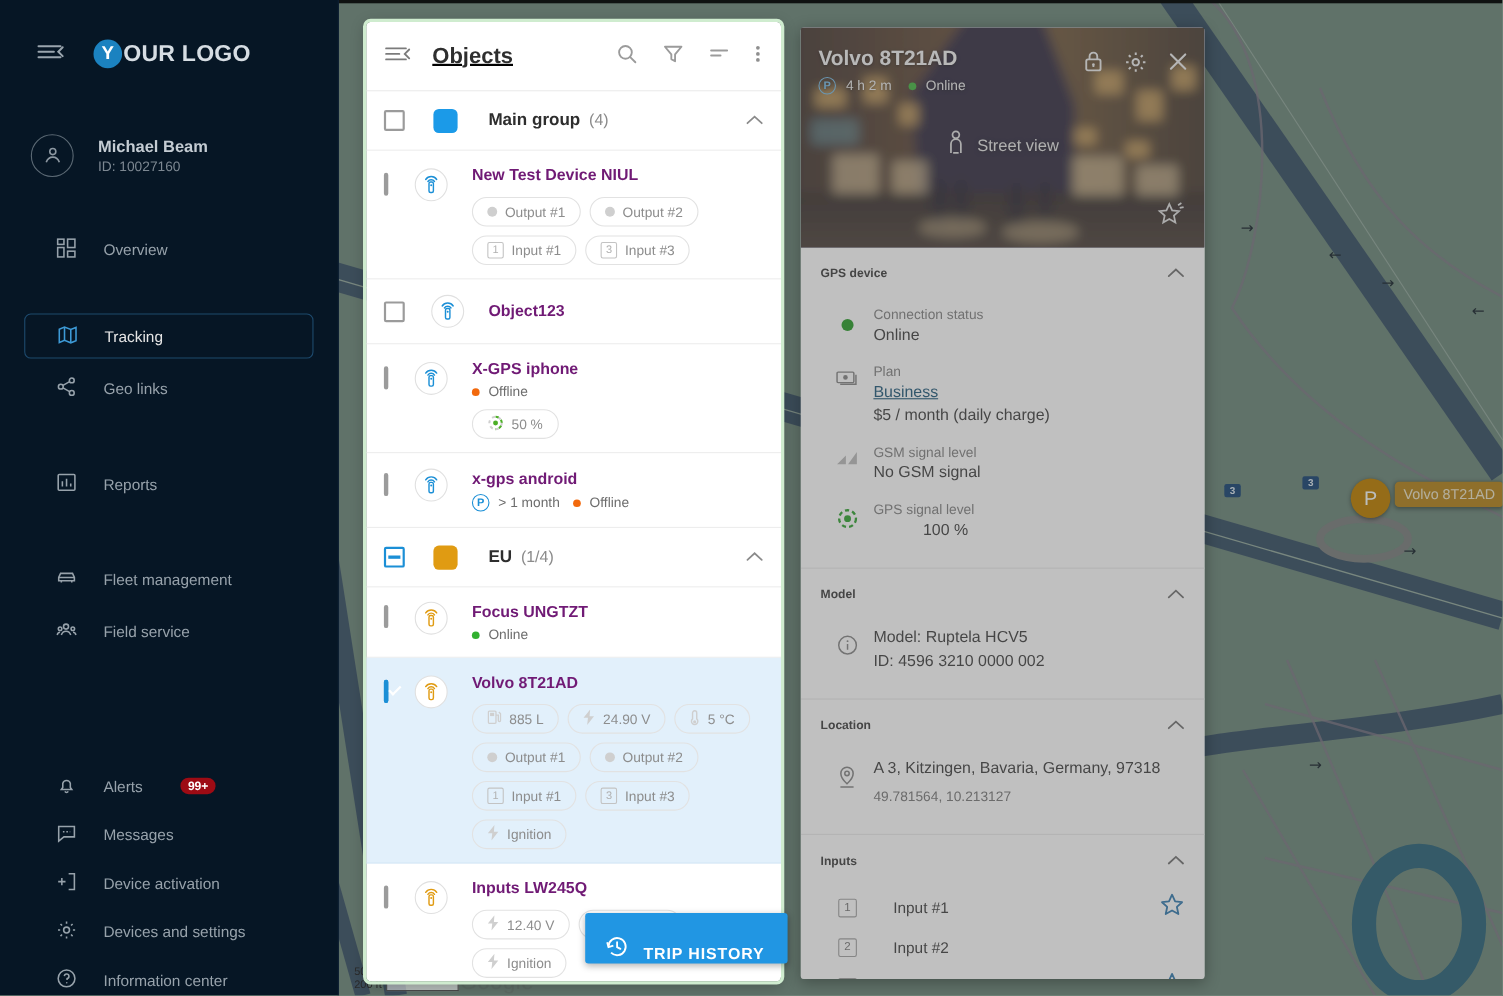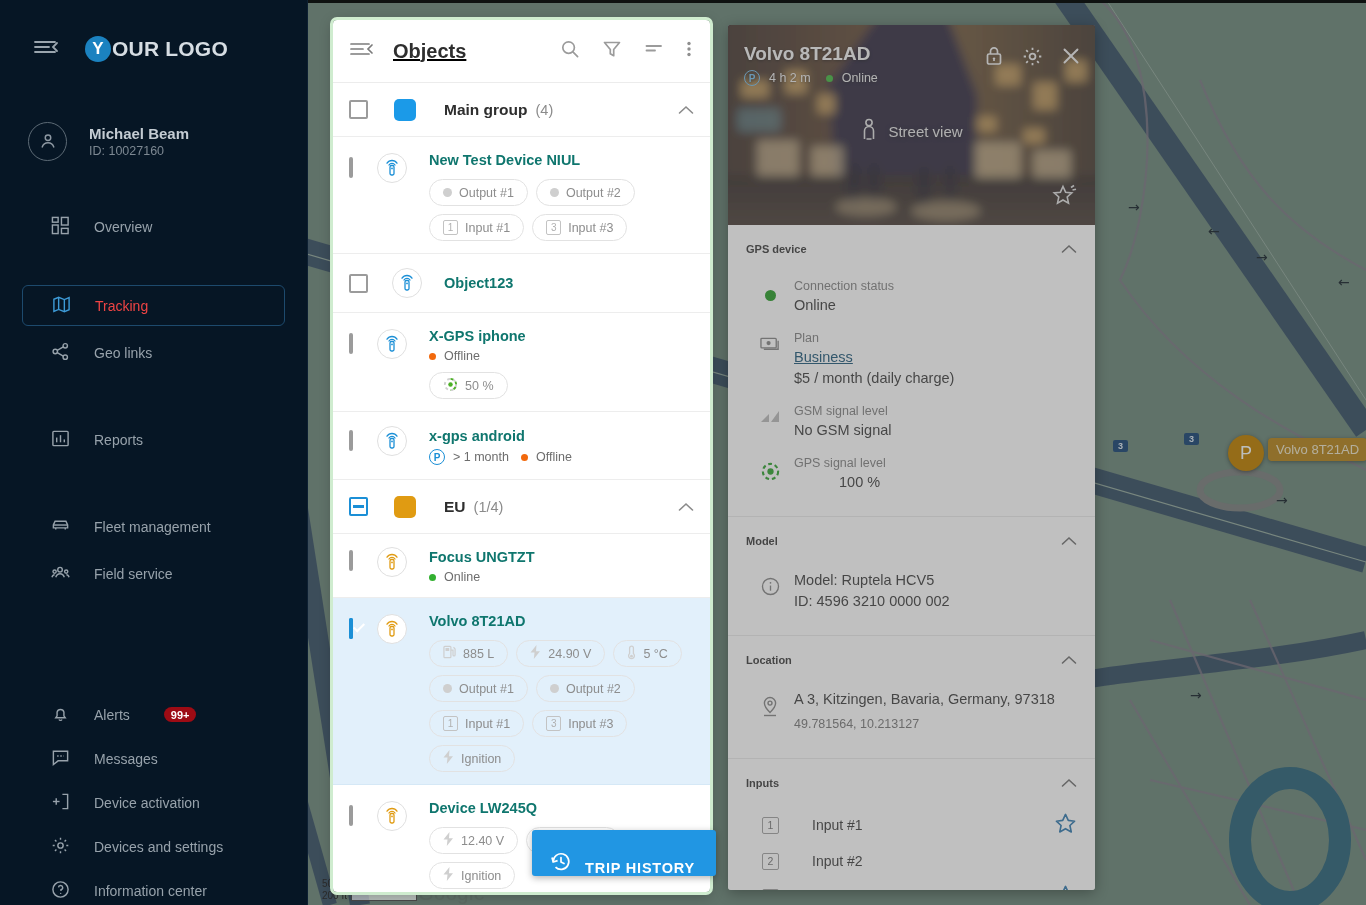--- a/index.html
+++ b/index.html
@@ -59,21 +59,21 @@
   }
   #sb-user .uname { font-size: 15px; font-weight: 700; color: #c4ccd3; line-height: 1.35; }
   #sb-user .uid { font-size: 12.5px; color: #7d8892; }
 
   .nav-item {
     display: flex; align-items: center; gap: 24px; height: 41px;
     padding-left: 29px; margin: 0 22px 0 22px; border-radius: 6px;
     font-size: 14px; color: #97a2ab; cursor: pointer; position: relative;
   }
   .nav-item .nlabel { white-space: nowrap; font-weight: 400; }
-  .nav-item.active { border: 1px solid #1d4a6d; color: #ef4444; }
+  .nav-item.active { border: 1px solid #1d4a6d; color: #e5e5e5; }
   .nav-item.active svg { stroke: #3d9ad6; }
   .nav-sp-22 { height: 22px; } .nav-sp-38 { height: 38px; }
   .badge-99 {
     background: #9d0b14; color: #fff; font-size: 11px; font-weight: 700;
     border-radius: 9px; padding: 1.5px 7px; margin-left: 10px;
   }
   #nav-bottom { position: absolute; left: 0; top: 694px; width: 100%; }
 
   
   #objects {
@@ -113,21 +113,21 @@
 
   .dev-row { display: flex; align-items: flex-start; padding-top: 13px; padding-bottom: 12px; }
   .dev-row.selected { background: #e2f0fb; border-bottom-color: #d5e8f6; }
   .dev-cb-wrap { padding-top: 9px; }
   .dev-ic {
     width: 30px; height: 30px; border-radius: 50%; border: 1px solid #e0e0e0;
     display: flex; align-items: center; justify-content: center; margin-left: 24px; margin-top: 3px; flex: none;
     background: #fff;
   }
   .dev-body { margin-left: 22px; flex: 1; }
-  .dev-name { font-size: 14.5px; font-weight: 700; color: #0f766e; line-height: 20px; }
+  .dev-name { font-size: 14.5px; font-weight: 700; color: #701a75; line-height: 20px; }
   .dev-sub { display: flex; align-items: center; gap: 8px; margin-top: 3px; font-size: 12.5px; color: #6d6d6d; }
   .dot { width: 7px; height: 7px; border-radius: 50%; flex: none; }
   .dot.green { background: #32b030; } .dot.orange { background: #f2690d; }
   .pc-badge { width: 16px; height: 16px; border-radius: 50%; border: 1.5px solid #1b8fd6;
               color: #1b8fd6; font-size: 10px; font-weight: 700; display: flex;
               align-items: center; justify-content: center; }
   .chips { display: flex; flex-wrap: wrap; gap: 8px; margin-top: 9px; }
   .chip {
     display: flex; align-items: center; gap: 7px; height: 27px; padding: 0 13px;
     border: 1px solid #e2e2e2; border-radius: 14px; font-size: 12.5px; color: #8d8d8d; background: transparent;
@@ -680,21 +680,21 @@
         <span class="dev-cb-wrap"><span class="cbx"></span></span>
         <span class="dev-ic">
           <svg width="16" height="18" viewBox="0 0 16 18" fill="none" stroke="#e09b12" stroke-width="1.3">
             <path d="M3 4.2a6 6 0 0 1 10 0" stroke-linecap="round"></path>
               <path d="M5 6a3.6 3.6 0 0 1 6 0" stroke-linecap="round"></path>
             <rect x="6" y="6.5" width="4" height="9.5" rx="1.4"></rect>
               <circle cx="8" cy="9.4" r=".9" fill="#e09b12" stroke="none"></circle>
           </svg>
         </span>
         <span class="dev-body">
-          <span class="dev-name">Device LW245Q</span>
+          <span class="dev-name">Inputs LW245Q</span>
           <span class="chips">
             <span class="chip">
               <span>
                 <svg width="11" height="14" viewBox="0 0 11 14" fill="#cfcfcf">
                     <polygon points="6.5,0 0.5,7.6 4.5,7.6 3.8,14 10,6.2 6,6.2"></polygon>
                   </svg>
               </span>
               <span>12.40 V</span>
             </span>
             <span class="chip">

